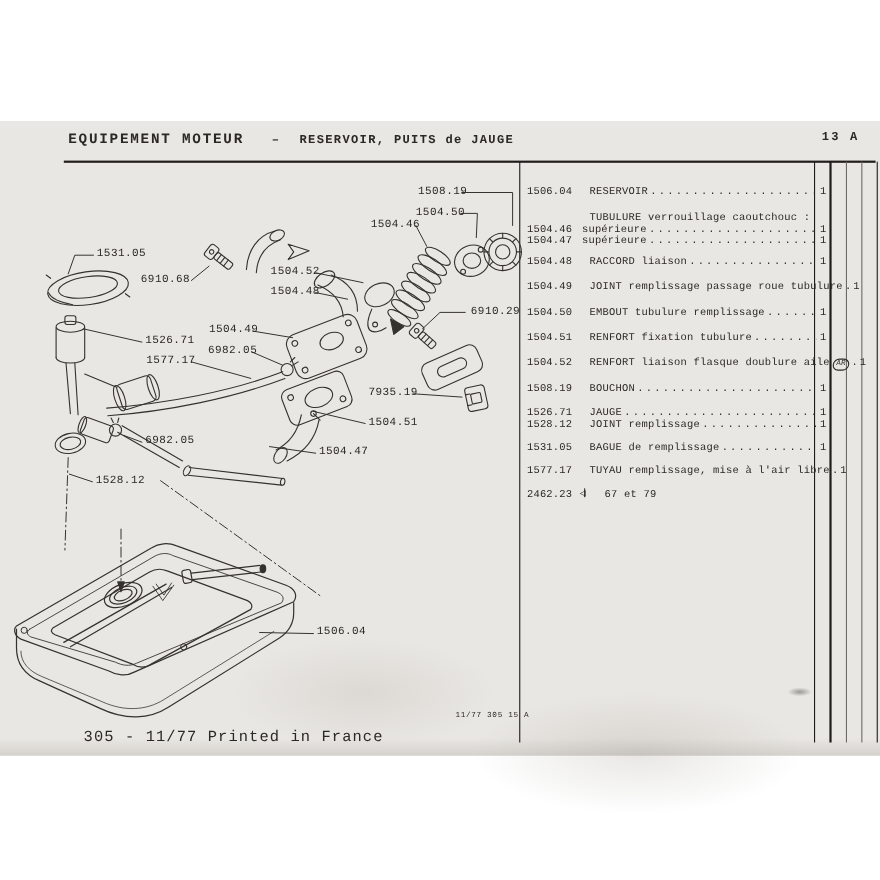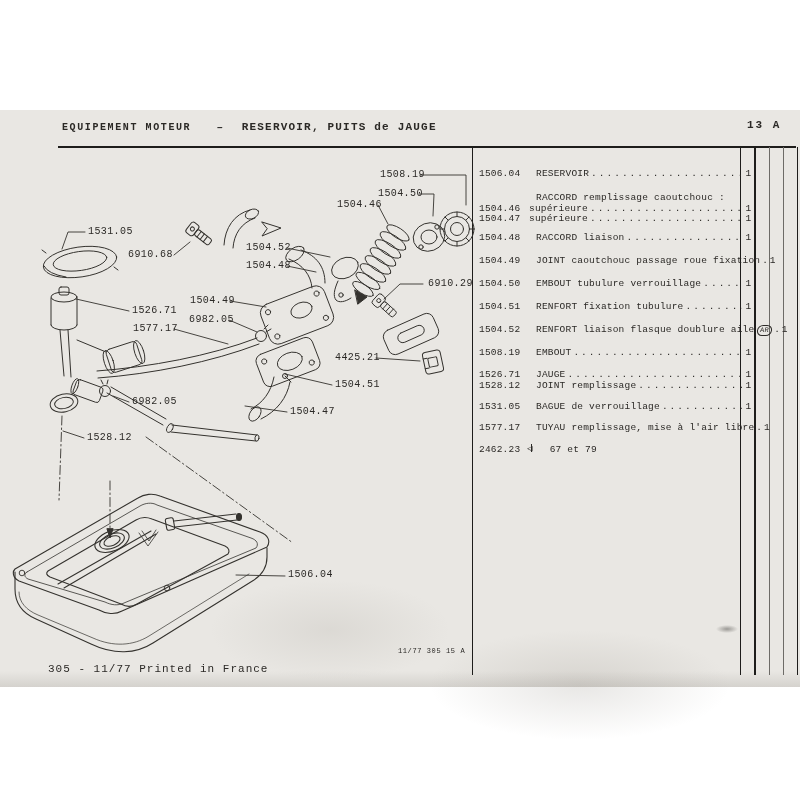--- a/index.html
+++ b/index.html
@@ -17,21 +17,21 @@
   .smudge{position:absolute;pointer-events:none;}
   .sm1{left:430px;top:520px;width:300px;height:110px;
        background:radial-gradient(closest-side, rgba(150,145,136,.22), rgba(150,145,136,0));}
   .sm2{left:210px;top:470px;width:240px;height:100px;
        background:radial-gradient(closest-side, rgba(150,145,136,.16), rgba(150,145,136,0));}
   .sm3{left:716px;top:515px;width:22px;height:8px;
        background:radial-gradient(closest-side, rgba(90,88,84,.55), rgba(90,88,84,0));}
 
   
   .hdr{position:absolute;left:62px;top:117px;white-space:nowrap;}
-  .hdr .t1{font-size:10px;font-weight:700;letter-spacing:1.6px;}
+  .hdr .t1{font-size:13px;font-weight:700;letter-spacing:1.6px;}
   .hdr .t2{font-size:11px;font-weight:700;letter-spacing:1.2px;}
   .pagecode{position:absolute;left:747px;top:119px;font-size:11px;font-weight:700;letter-spacing:2px;}
 
   
   .hrule{position:absolute;left:58px;top:146px;width:738px;height:2px;background:var(--rule);}
   .vline{position:absolute;top:147px;height:528px;}
   .v-dark{background:var(--rule);}
   .v-gray{background:var(--faint);}
 
   
@@ -45,22 +45,22 @@
   .badge-ar{font-size:7px;border:1px solid var(--ink);border-radius:7px;padding:0 2px;
             margin-left:3px;transform:skewX(-8deg);display:inline-block;line-height:9px;}
   .pointer-icon{font-size:9px;margin:0 5px 0 4px;position:relative;top:-1px;}
   .pointer-icon i{display:inline-block;border-left:1px solid var(--ink);height:8px;
             margin-left:-2px;vertical-align:-1px;}
 
   
   .dlabel{position:absolute;font-size:10px;letter-spacing:.4px;white-space:nowrap;line-height:10px;}
 
   
-  .imprint{position:absolute;left:48px;top:663px;font-size:11px;letter-spacing:1px;}
-  .plateref{position:absolute;left:398px;top:647px;font-size:7px;letter-spacing:.6px;}
+  .imprint{position:absolute;left:76px;top:663px;font-size:14px;letter-spacing:1px;}
+  .plateref{position:absolute;left:414px;top:647px;font-size:7px;letter-spacing:.6px;}
 
   svg.diagram{position:absolute;left:0;top:0;pointer-events:none;}
   svg.diagram *{vector-effect:non-scaling-stroke;}
 </style>
 </head>
 <body>
 
 <div class="paper">
   <div class="smudge sm1"></div>
   <div class="smudge sm2"></div>
@@ -282,38 +282,38 @@
     <span class="dlabel" style="left: 337px; top: 200px;">1504.46</span>
     <span class="dlabel" style="left: 88px; top: 227px;">1531.05</span>
     <span class="dlabel" style="left: 246px; top: 243px;">1504.52</span>
     <span class="dlabel" style="left: 128px; top: 250px;">6910.68</span>
     <span class="dlabel" style="left: 246px; top: 261px;">1504.48</span>
     <span class="dlabel" style="left: 428px; top: 279px;">6910.29</span>
     <span class="dlabel" style="left: 190px; top: 296px;">1504.49</span>
     <span class="dlabel" style="left: 132px; top: 306px;">1526.71</span>
     <span class="dlabel" style="left: 189px; top: 315px;">6982.05</span>
     <span class="dlabel" style="left: 133px; top: 324px;">1577.17</span>
-    <span class="dlabel" style="left: 335px; top: 353px;">4425.21</span>
+    <span class="dlabel" style="left: 335px; top: 353px;">7935.19</span>
     <span class="dlabel" style="left: 335px; top: 380px;">1504.51</span>
     <span class="dlabel" style="left: 132px; top: 397px;">6982.05</span>
     <span class="dlabel" style="left: 290px; top: 407px;">1504.47</span>
     <span class="dlabel" style="left: 87px; top: 433px;">1528.12</span>
     <span class="dlabel" style="left: 288px; top: 570px;">1506.04</span>
   </div>
 
 <div>
     <div class="prow" style="top: 168px;">
       <span class="pref">1506.04</span>
       <span class="pdesc">RESERVOIR</span>
       <span class="leader">..............................................................................................................</span>
       <span class="pqty">1</span>
     </div>
     <div class="prow" style="top: 192px;">
       <span class="pref"></span>
-      <span class="pdesc">RACCORD remplissage caoutchouc :</span>
+      <span class="pdesc">TUBULURE verrouillage caoutchouc :</span>
     </div>
     <div class="prow" style="top: 203px;">
       <span class="pref">1504.46</span>
       <span class="pdesc indent">supérieure</span>
       <span class="leader">..............................................................................................................</span>
       <span class="pqty">1</span>
     </div>
     <div class="prow" style="top: 213px;">
       <span class="pref">1504.47</span>
       <span class="pdesc indent">supérieure</span>
@@ -321,64 +321,64 @@
       <span class="pqty">1</span>
     </div>
     <div class="prow" style="top: 232px;">
       <span class="pref">1504.48</span>
       <span class="pdesc">RACCORD liaison</span>
       <span class="leader">..............................................................................................................</span>
       <span class="pqty">1</span>
     </div>
     <div class="prow" style="top: 255px;">
       <span class="pref">1504.49</span>
-      <span class="pdesc">JOINT caoutchouc passage roue fixation</span>
+      <span class="pdesc">JOINT remplissage passage roue tubulure</span>
       <span class="leader">..............................................................................................................</span>
       <span class="pqty">1</span>
     </div>
     <div class="prow" style="top: 278px;">
       <span class="pref">1504.50</span>
-      <span class="pdesc">EMBOUT tubulure verrouillage</span>
+      <span class="pdesc">EMBOUT tubulure remplissage</span>
       <span class="leader">..............................................................................................................</span>
       <span class="pqty">1</span>
     </div>
     <div class="prow" style="top: 301px;">
       <span class="pref">1504.51</span>
       <span class="pdesc">RENFORT fixation tubulure</span>
       <span class="leader">..............................................................................................................</span>
       <span class="pqty">1</span>
     </div>
     <div class="prow" style="top: 324px;">
       <span class="pref">1504.52</span>
       <span class="pdesc">RENFORT liaison flasque doublure aile</span>
       <span class="badge-ar">AR</span>
       <span class="leader">..............................................................................................................</span>
       <span class="pqty">1</span>
     </div>
     <div class="prow" style="top: 347px;">
       <span class="pref">1508.19</span>
-      <span class="pdesc">EMBOUT</span>
+      <span class="pdesc">BOUCHON</span>
       <span class="leader">..............................................................................................................</span>
       <span class="pqty">1</span>
     </div>
     <div class="prow" style="top: 369px;">
       <span class="pref">1526.71</span>
       <span class="pdesc">JAUGE</span>
       <span class="leader">..............................................................................................................</span>
       <span class="pqty">1</span>
     </div>
     <div class="prow" style="top: 380px;">
       <span class="pref">1528.12</span>
       <span class="pdesc">JOINT remplissage</span>
       <span class="leader">..............................................................................................................</span>
       <span class="pqty">1</span>
     </div>
     <div class="prow" style="top: 401px;">
       <span class="pref">1531.05</span>
-      <span class="pdesc">BAGUE de verrouillage</span>
+      <span class="pdesc">BAGUE de remplissage</span>
       <span class="leader">..............................................................................................................</span>
       <span class="pqty">1</span>
     </div>
     <div class="prow" style="top: 422px;">
       <span class="pref">1577.17</span>
       <span class="pdesc">TUYAU remplissage, mise à l'air libre</span>
       <span class="leader">..............................................................................................................</span>
       <span class="pqty">1</span>
     </div>
     <div class="prow" style="top: 444px;">

